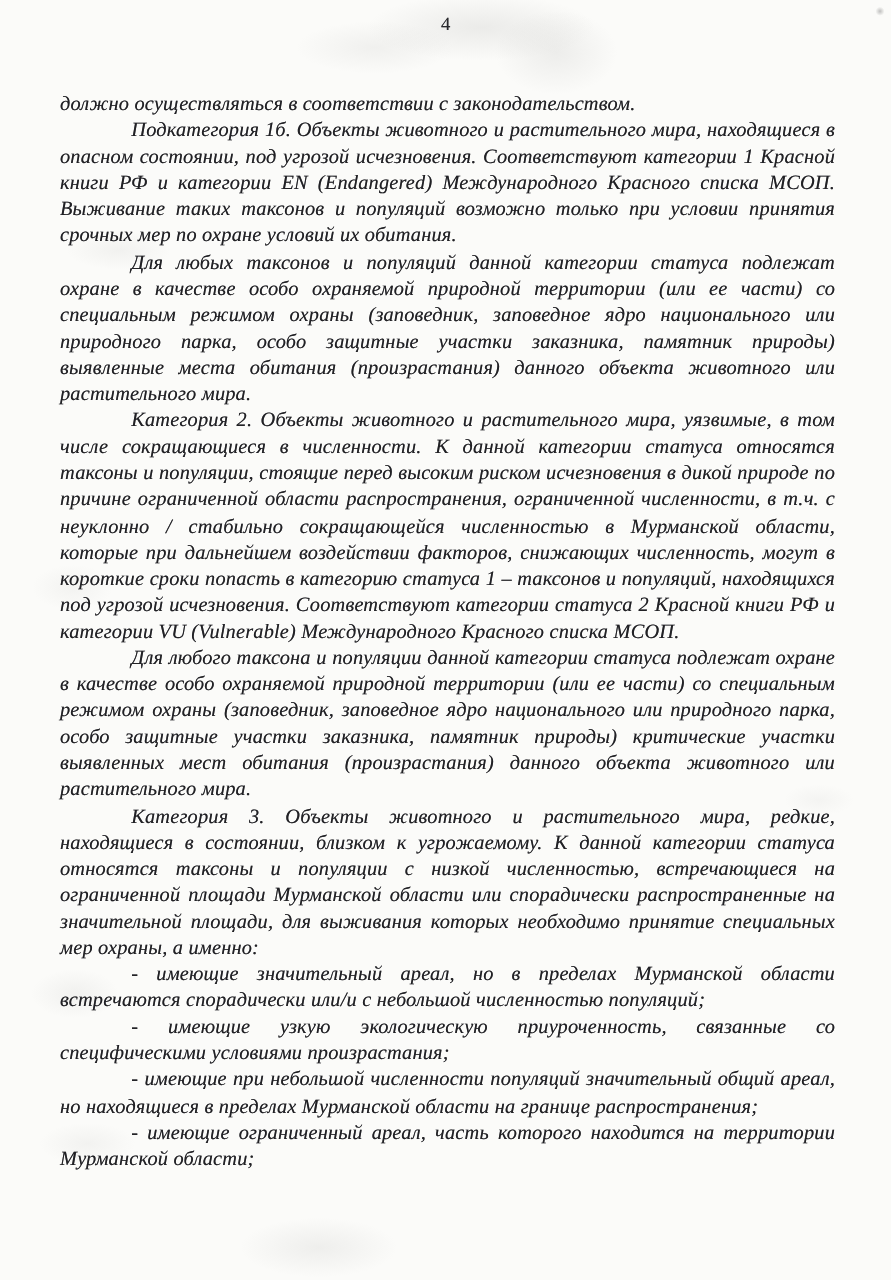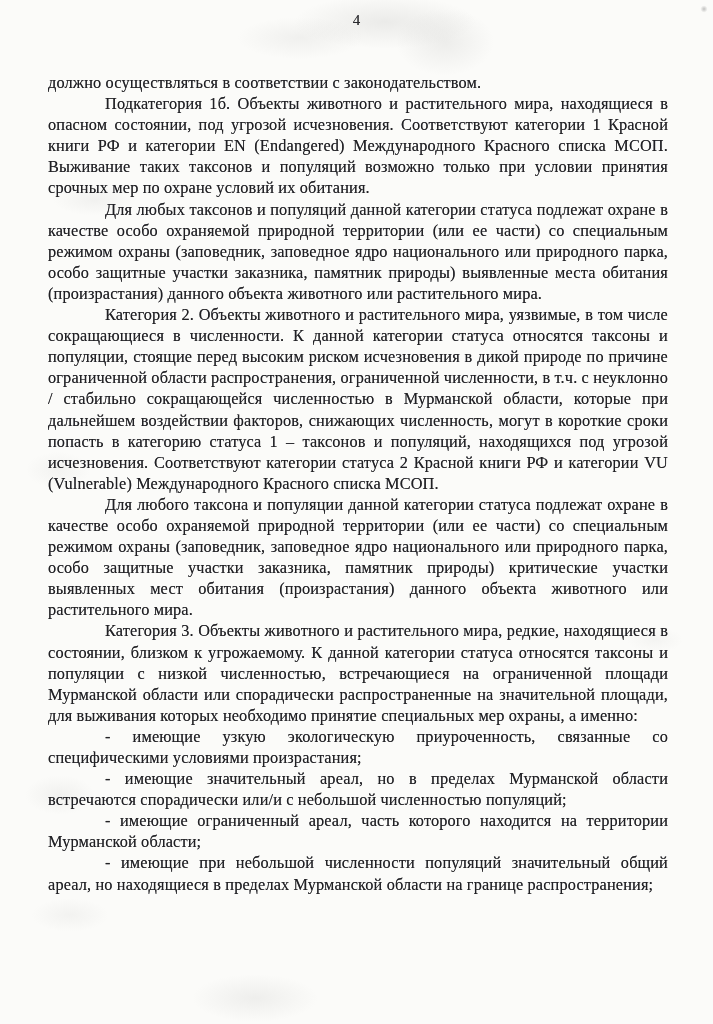--- a/index.html
+++ b/index.html
@@ -45,35 +45,36 @@
     width: 620px;
   }
   .para {
     margin: 0;
     font-size: 16.3px;
     line-height: 21.1px;
     text-align: justify;
     text-align-last: left;
     letter-spacing: 0.15px;
     text-shadow: 0 0 0.5px rgba(45,45,50,0.65);
+    font-style: italic;
   }
   .para.indent {
     text-indent: 57px;
   }
 </style>
 </head>
 <body>
 
 <div class="page">
   <div class="page-number">4</div>
   <div class="content">
     <p class="para">должно осуществляться в соответствии с законодательством.</p>
     <p class="para indent">Подкатегория 1б. Объекты животного и растительного мира, находящиеся в опасном состоянии, под угрозой исчезновения. Соответствуют категории 1 Красной книги РФ и категории EN (Endangered) Международного Красного списка МСОП. Выживание таких таксонов и популяций возможно только при условии принятия срочных мер по охране условий их обитания.</p>
     <p class="para indent">Для любых таксонов и популяций данной категории статуса подлежат охране в качестве особо охраняемой природной территории (или ее части) со специальным режимом охраны (заповедник, заповедное ядро национального или природного парка, особо защитные участки заказника, памятник природы) выявленные места обитания (произрастания) данного объекта животного или растительного мира.</p>
     <p class="para indent">Категория 2. Объекты животного и растительного мира, уязвимые, в том числе сокращающиеся в численности. К данной категории статуса относятся таксоны и популяции, стоящие перед высоким риском исчезновения в дикой природе по причине ограниченной области распространения, ограниченной численности, в т.ч. с неуклонно / стабильно сокращающейся численностью в Мурманской области, которые при дальнейшем воздействии факторов, снижающих численность, могут в короткие сроки попасть в категорию статуса 1 – таксонов и популяций, находящихся под угрозой исчезновения. Соответствуют категории статуса 2 Красной книги РФ и категории VU (Vulnerable) Международного Красного списка МСОП.</p>
     <p class="para indent">Для любого таксона и популяции данной категории статуса подлежат охране в качестве особо охраняемой природной территории (или ее части) со специальным режимом охраны (заповедник, заповедное ядро национального или природного парка, особо защитные участки заказника, памятник природы) критические участки выявленных мест обитания (произрастания) данного объекта животного или растительного мира.</p>
     <p class="para indent">Категория 3. Объекты животного и растительного мира, редкие, находящиеся в состоянии, близком к угрожаемому. К данной категории статуса относятся таксоны и популяции с низкой численностью, встречающиеся на ограниченной площади Мурманской области или спорадически распространенные на значительной площади, для выживания которых необходимо принятие специальных мер охраны, а именно:</p>
+    <p class="para indent">- имеющие значительный ареал, но в пределах Мурманской области встречаются спорадически или/и с небольшой численностью популяций;</p>
     <p class="para indent">- имеющие узкую экологическую приуроченность, связанные со специфическими условиями произрастания;</p>
-    <p class="para indent">- имеющие значительный ареал, но в пределах Мурманской области встречаются спорадически или/и с небольшой численностью популяций;</p>
+    <p class="para indent">- имеющие при небольшой численности популяций значительный общий ареал, но находящиеся в пределах Мурманской области на границе распространения;</p>
     <p class="para indent">- имеющие ограниченный ареал, часть которого находится на территории Мурманской области;</p>
-    <p class="para indent">- имеющие при небольшой численности популяций значительный общий ареал, но находящиеся в пределах Мурманской области на границе распространения;</p>
   </div>
 </div>
 
 </body></html>

